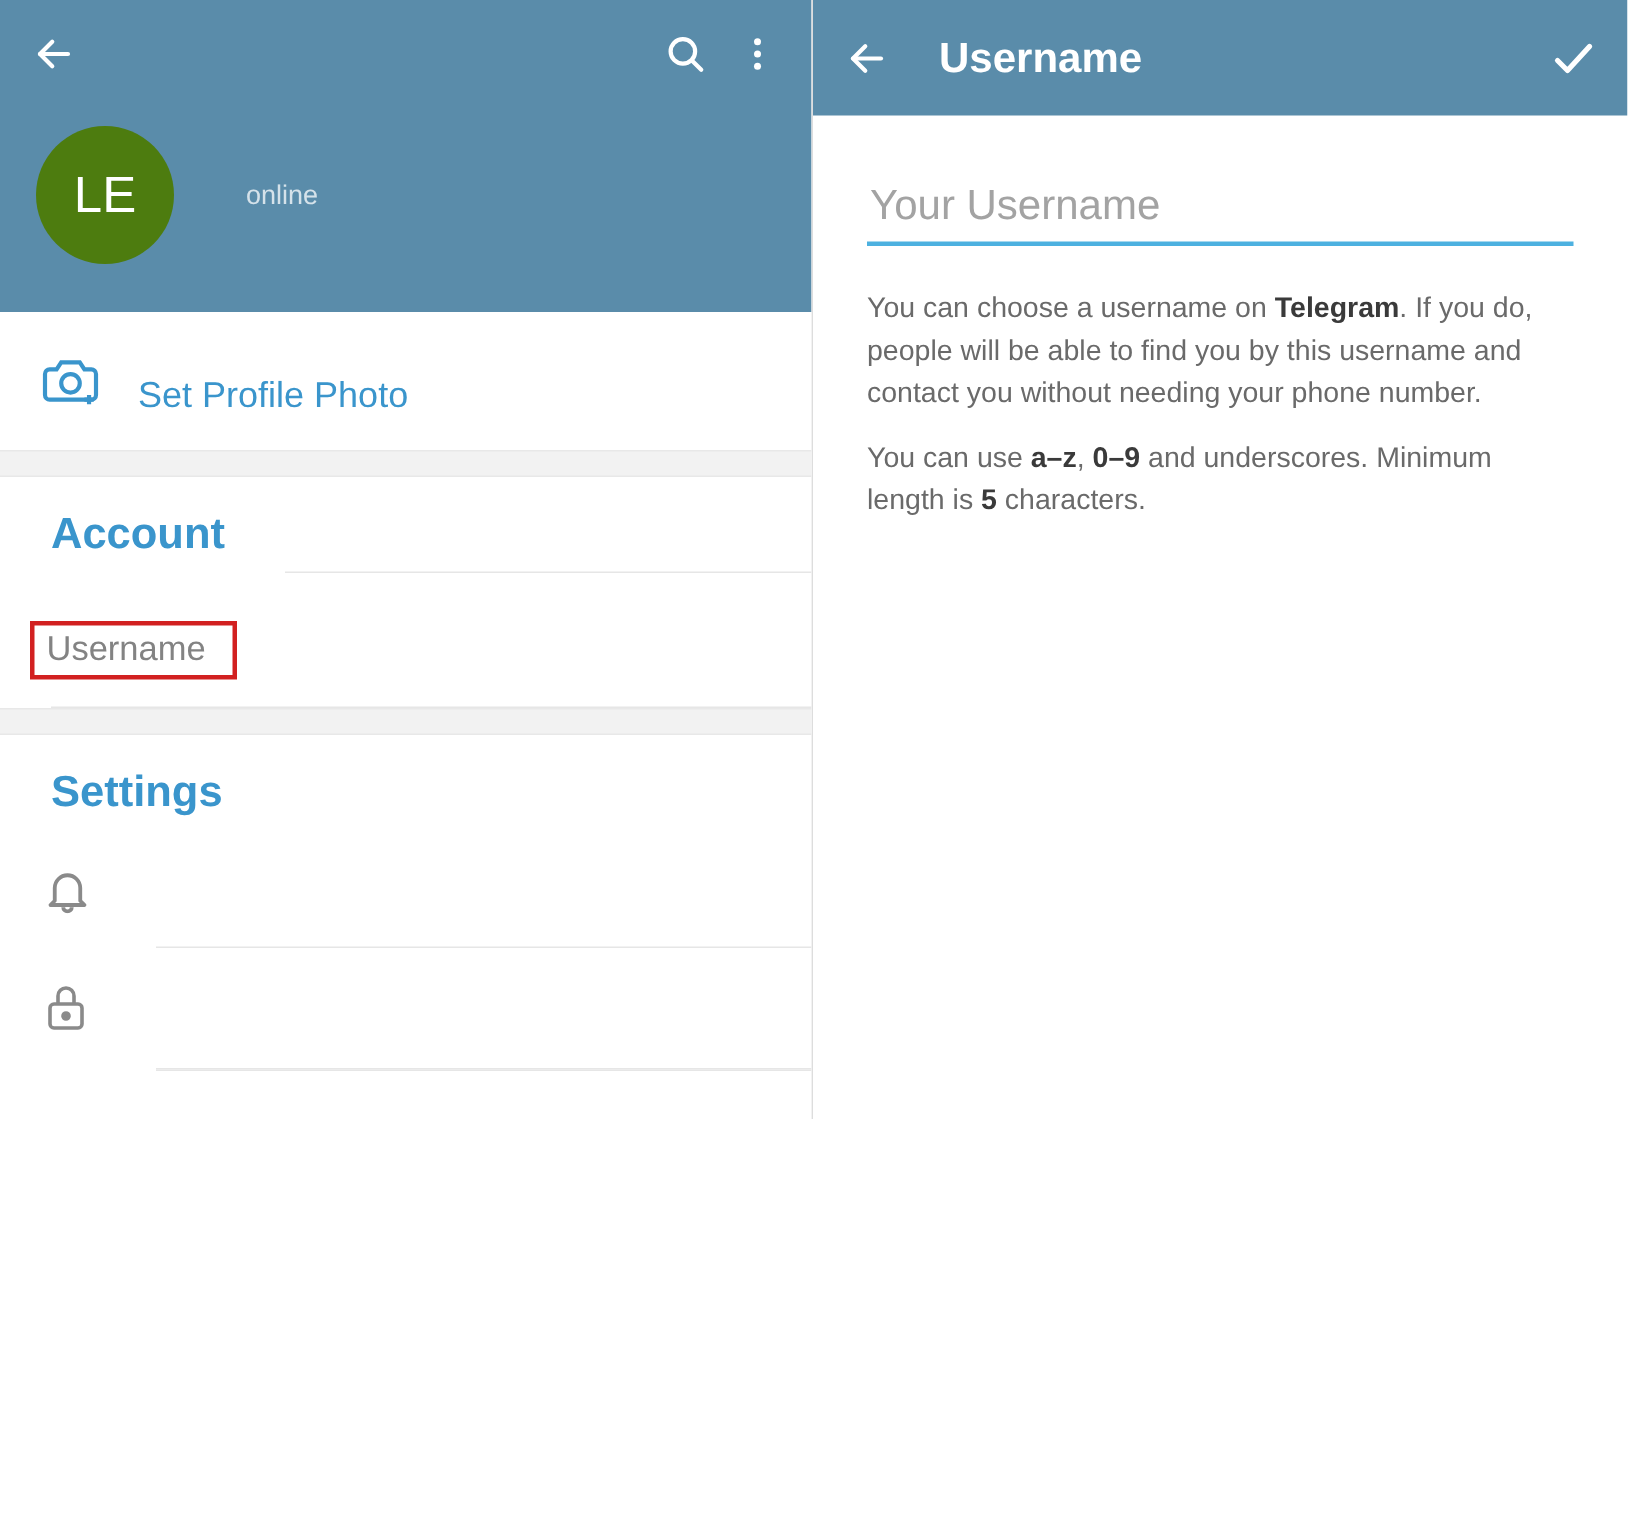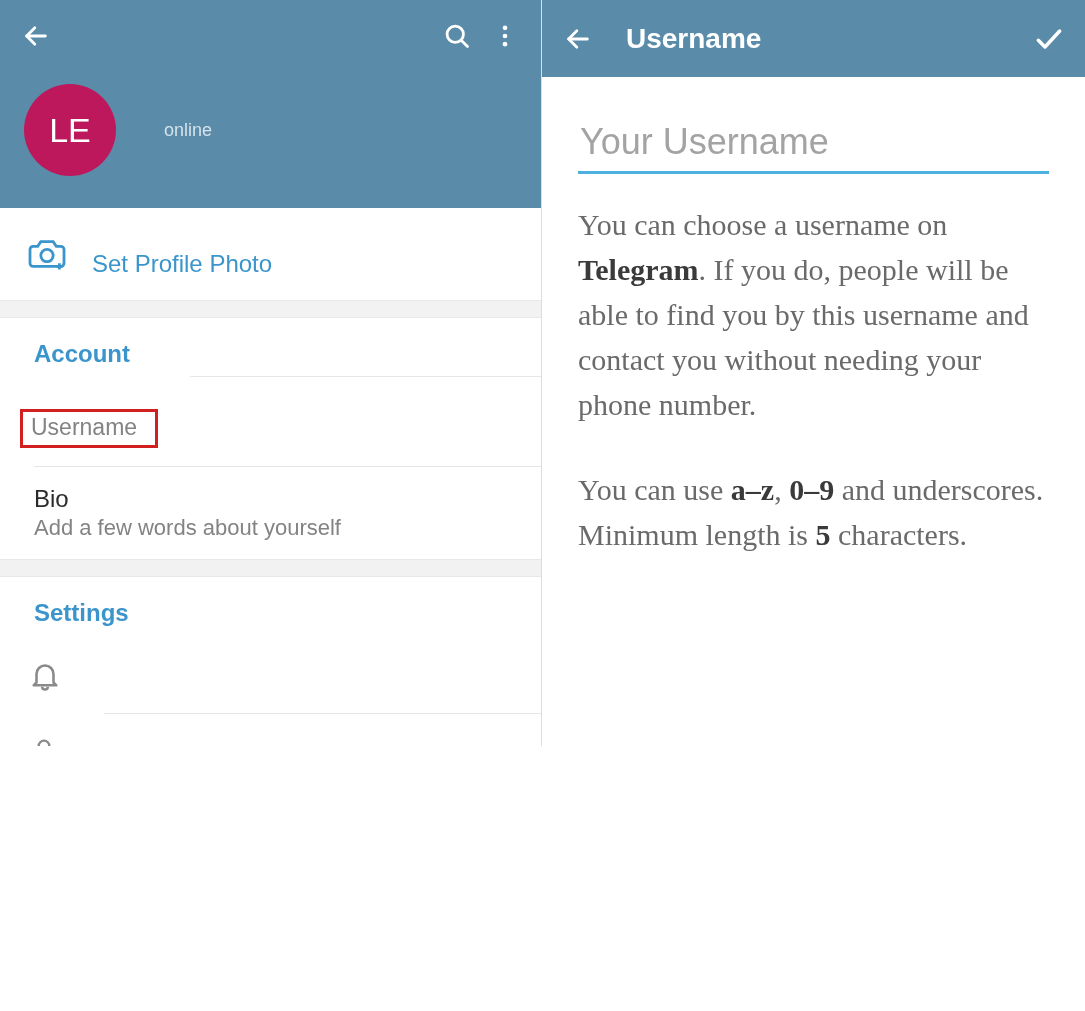--- a/index.html
+++ b/index.html
@@ -39,21 +39,21 @@
     .profile-area {
       display: flex;
       align-items: center;
       padding: 0 24px;
       margin-top: 12px;
     }
     .avatar {
       width: 92px;
       height: 92px;
       border-radius: 50%;
-      background: #be185d;
+      background: #4d7c0f;
       display: flex;
       align-items: center;
       justify-content: center;
       color: #fff;
       font-size: 34px;
       font-weight: 300;
     }
     .status {
       margin-left: 48px;
       font-size: 18px;
@@ -98,21 +98,21 @@
     .list-item .label {
       font-size: 24px;
       color: #3a3a3a;
       font-weight: 400;
       margin-top: 20px;
     }
     .set-photo .label { color: #3a95cc; }
 
     .section-header {
       padding: 22px 34px 8px;
-      font-size: 24px;
+      font-size: 29px;
       font-weight: 600;
       color: #3a95cc;
     }
 
     .account-item {
       padding: 18px 34px;
       cursor: pointer;
     }
     .account-item .primary {
       font-size: 24px;
@@ -136,36 +136,35 @@
       border: 3px solid #d22020;
       padding: 2px 18px 4px 8px;
     }
 
     
     .input-area { padding: 36px 36px 0 36px; }
     .username-input {
       width: 100%;
       border: none;
       border-bottom: 3px solid #4db1e0;
-      font-size: 36px;
+      font-size: 28px;
       padding: 8px 2px;
       outline: none;
       font-family: inherit;
     }
     .username-input::placeholder { color: #a3a3a3; font-weight: 300; }
     .help-text {
       padding: 28px 36px;
-      font-size: 30px;
+      font-size: 19px;
       color: #6a6a6a;
       line-height: 1.5;
       font-weight: 300;
-      font-family: Liberation Serif, serif;
     }
     .help-text strong { color: #3a3a3a; font-weight: 600; }
-    .help-para2 { margin-top: 40px; }
+    .help-para2 { margin-top: 14px; }
 
     .watermark {
       position: absolute;
       color: #e0e0e0;
       font-size: 18px;
       left: 410px;
       top: 906px;
       background: #ececec;
       padding: 4px 10px;
       letter-spacing: 1px;
@@ -228,24 +227,20 @@
 
     <div class="thin-divider"></div>
 
     <div class="account-item" style="padding-top:32px;padding-left:20px;">
       <span class="highlight-box">
         <span class="secondary" style="font-size:23px;">Username</span>
       </span>
     </div>
     <div class="thin-divider full"></div>
 
-    <div class="account-item">
-      <div class="primary">Bio</div>
-      <div class="secondary">Add a few words about yourself</div>
-    </div>
 
     <div class="section-gap"></div>
 
     <div class="section-header">Settings</div>
 
     <div class="list-item">
       <div class="icon-slot">
         <svg width="34" height="34" viewBox="0 0 24 24" fill="none" stroke="#8a8a8a" stroke-width="1.8" stroke-linejoin="round">
             <path d="M6 18 v-6 a6 6 0 0 1 12 0 v6 l2 2 h-16 z"></path>
             <path d="M10 21 a2 2 0 0 0 4 0"></path>

